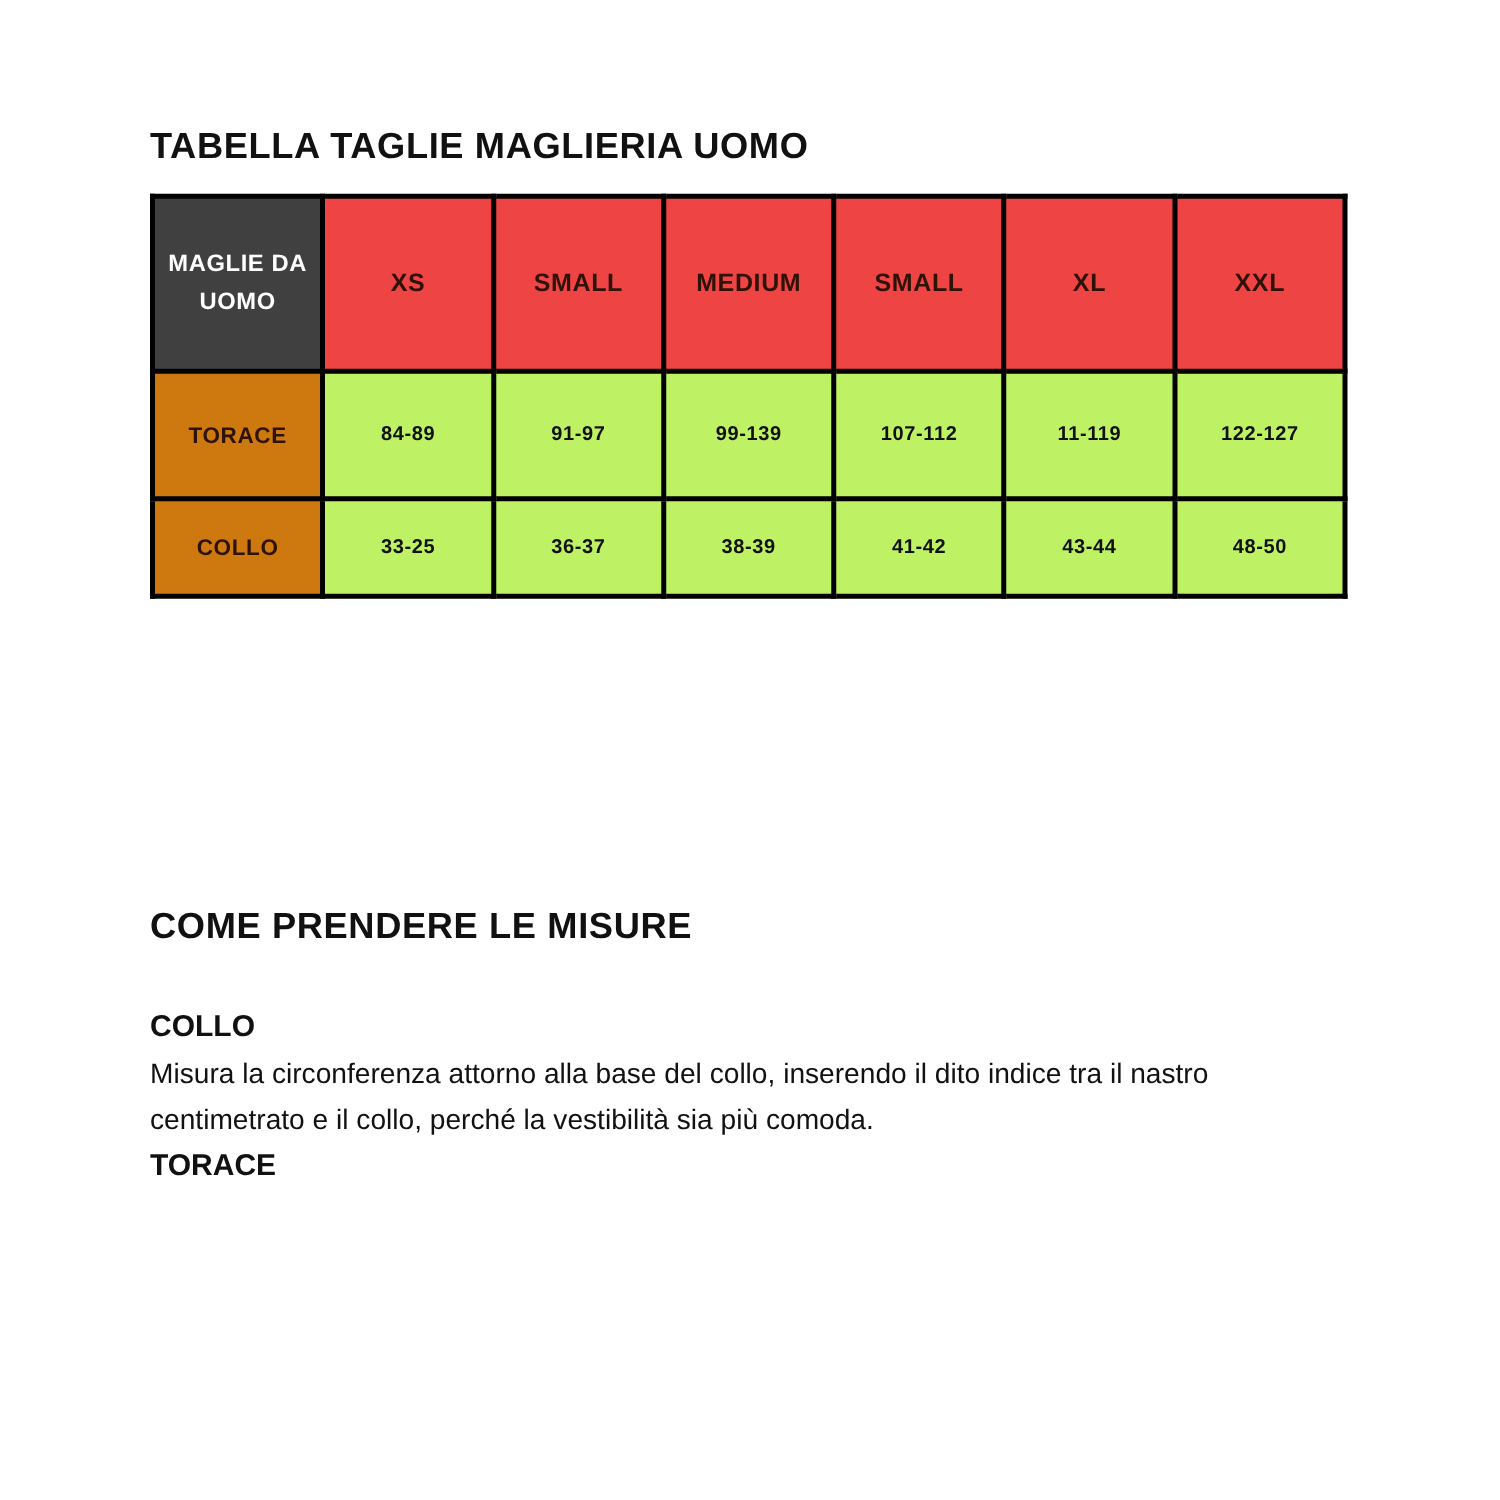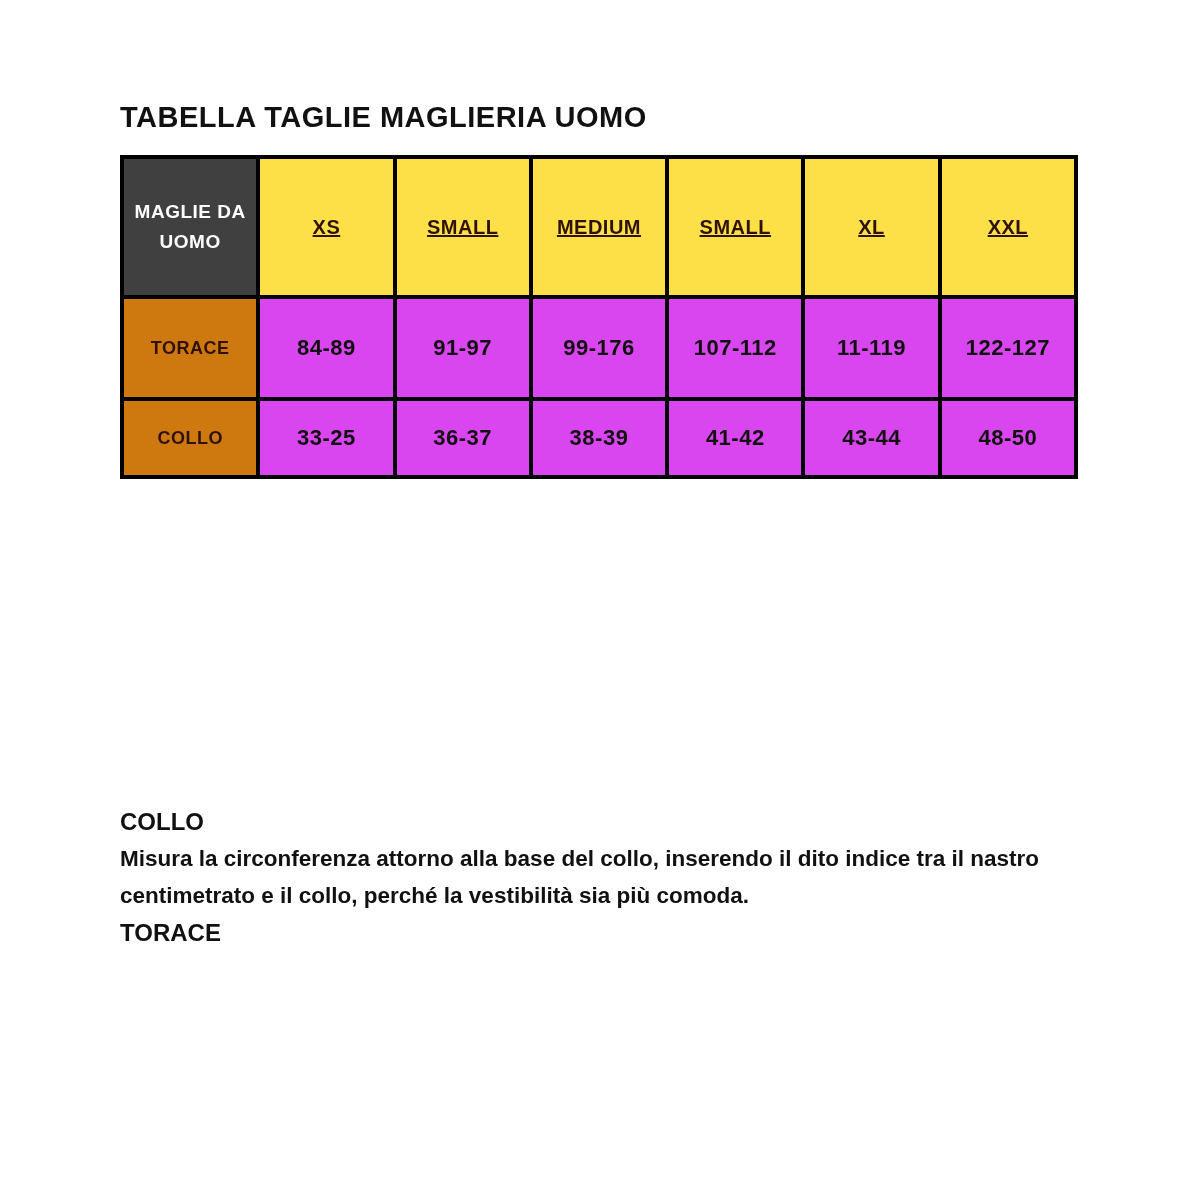--- a/index.html
+++ b/index.html
@@ -46,36 +46,35 @@
   tr.row-collo   { height: 78px; }
   tr.row-maniche { height: 102px; }
   .corner-cell {
     background: #404040;
     color: #ffffff;
     font-size: 19px;
     line-height: 30px;
     letter-spacing: 0.5px;
   }
   .col-header {
-    background: #fde047;
+    background: #ef4444;
     color: #2f1206;
     font-size: 20px;
     letter-spacing: 0.5px;
-    text-decoration: underline;
   }
   .row-label {
     background: #ce7810;
     color: #2f1206;
     font-size: 18px;
     letter-spacing: 0.5px;
   }
   .value-cell {
-    background: #d946ef;
+    background: #bef264;
     color: #111111;
-    font-size: 22px;
+    font-size: 16px;
     letter-spacing: 0.5px;
   }
   .section-title {
     position: absolute;
     left: 120px;
     top: 725px;
     font-size: 29px;
     font-weight: bold;
     letter-spacing: 0.5px;
     color: #111111;
@@ -88,21 +87,21 @@
     width: 962px;
   }
   .measure-heading {
     font-size: 24px;
     font-weight: bold;
     line-height: 37px;
     color: #111111;
   }
   .measure-paragraph {
     font-size: 22.5px;
-    font-weight: bold;
+    font-weight: normal;
     line-height: 37px;
     color: #111111;
   }
 </style>
 </head>
 <body>
 
 <div class="page">
 
   <h1 class="page-title">TABELLA TAGLIE MAGLIERIA UOMO</h1>
@@ -115,37 +114,38 @@
         <th class="col-header">SMALL</th>
         <th class="col-header">MEDIUM</th>
         <th class="col-header">SMALL</th>
         <th class="col-header">XL</th>
         <th class="col-header">XXL</th>
       </tr>
       <tr class="row-torace">
         <td class="row-label">TORACE</td>
         <td class="value-cell">84-89</td>
         <td class="value-cell">91-97</td>
-        <td class="value-cell">99-176</td>
+        <td class="value-cell">99-139</td>
         <td class="value-cell">107-112</td>
         <td class="value-cell">11-119</td>
         <td class="value-cell">122-127</td>
       </tr>
       <tr class="row-collo">
         <td class="row-label">COLLO</td>
         <td class="value-cell">33-25</td>
         <td class="value-cell">36-37</td>
         <td class="value-cell">38-39</td>
         <td class="value-cell">41-42</td>
         <td class="value-cell">43-44</td>
         <td class="value-cell">48-50</td>
       </tr>
     </tbody>
   </table>
 
+  <h2 class="section-title">COME PRENDERE LE MISURE</h2>
 
   <div class="measure-guide">
     <h3 class="measure-heading">COLLO</h3>
     <p class="measure-paragraph">Misura la circonferenza attorno alla base del collo, inserendo il dito indice tra il nastro centimetrato e il collo, perché la vestibilità sia più comoda.</p>
     <h3 class="measure-heading">TORACE</h3>
   </div>
 
 </div>
 
 </body></html>

